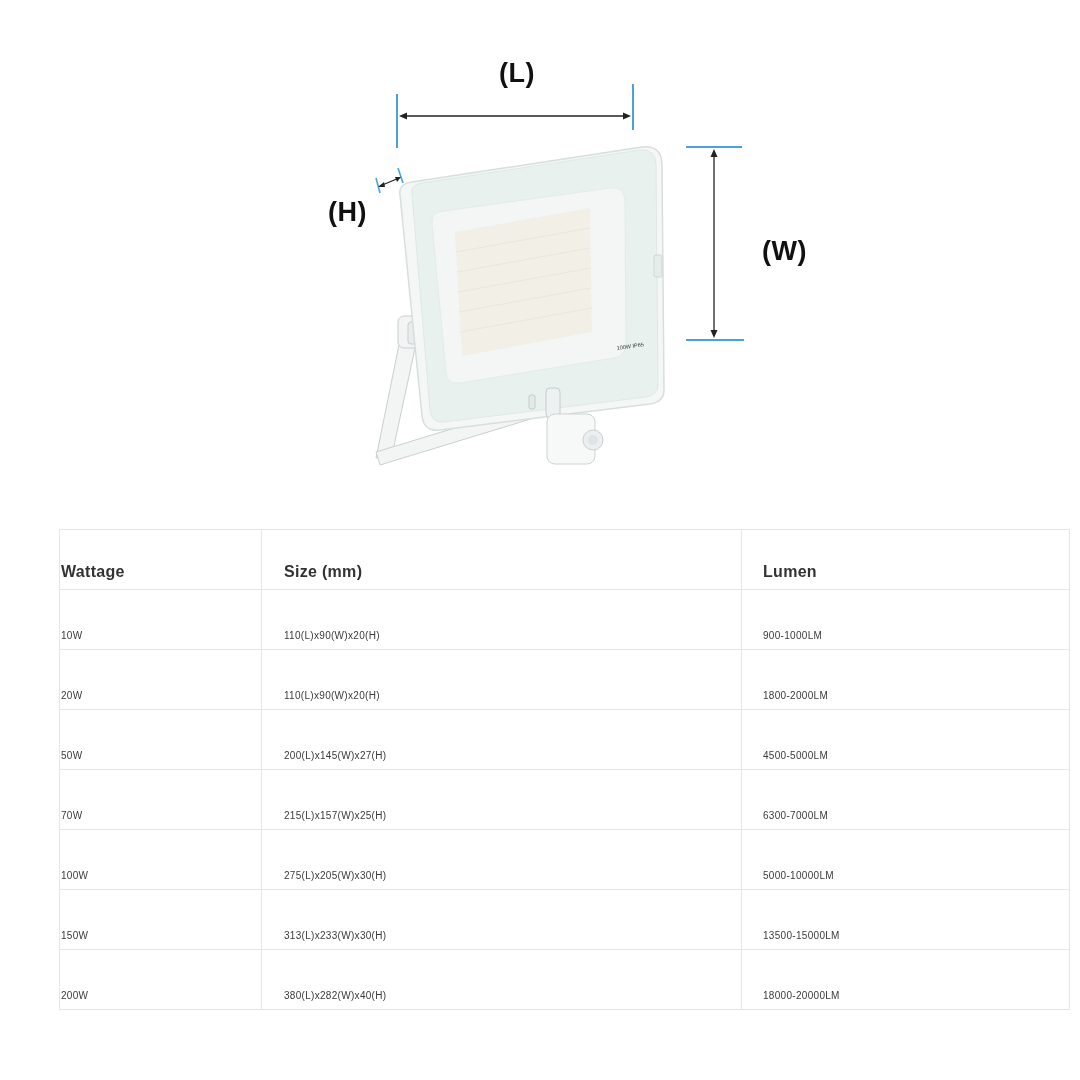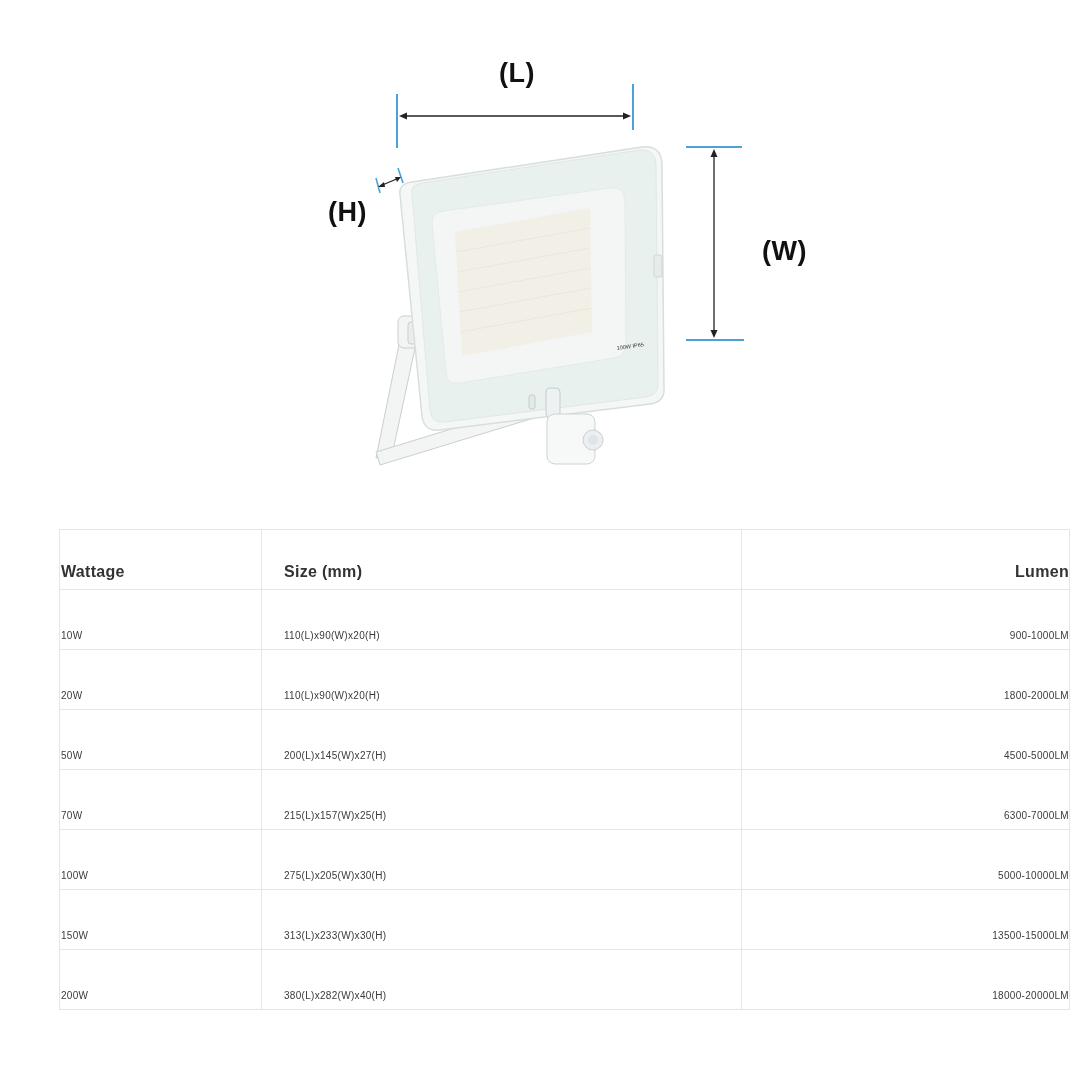--- a/index.html
+++ b/index.html
@@ -20,21 +20,21 @@
     font-size:10px;
     color:#3a3a3a;
     letter-spacing:0.3px;
     white-space:nowrap;
   }
   #spec-table th { font-weight:bold; color:#333; font-size:16px; }
   #spec-table col.c1 { width:202px; }
   #spec-table col.c2 { width:480px; }
   #spec-table col.c3 { width:328px; }
   #spec-table th.col2, #spec-table td.col2 { padding-left:22px; }
-  #spec-table th.col3, #spec-table td.col3 { padding-left:21px;text-align:right; }
+  #spec-table th.col3, #spec-table td.col3 { padding-left:21px; }
 </style>
 </head>
 <body>
 
 <div id="diagram">
   <svg width="1080" height="500" viewBox="0 0 1080 500">
 
     <g>
       <line x1="397" y1="94" x2="397" y2="148" stroke="#4aa3d8" stroke-width="2"></line>
       <line x1="633" y1="84" x2="633" y2="130" stroke="#4aa3d8" stroke-width="2"></line>

